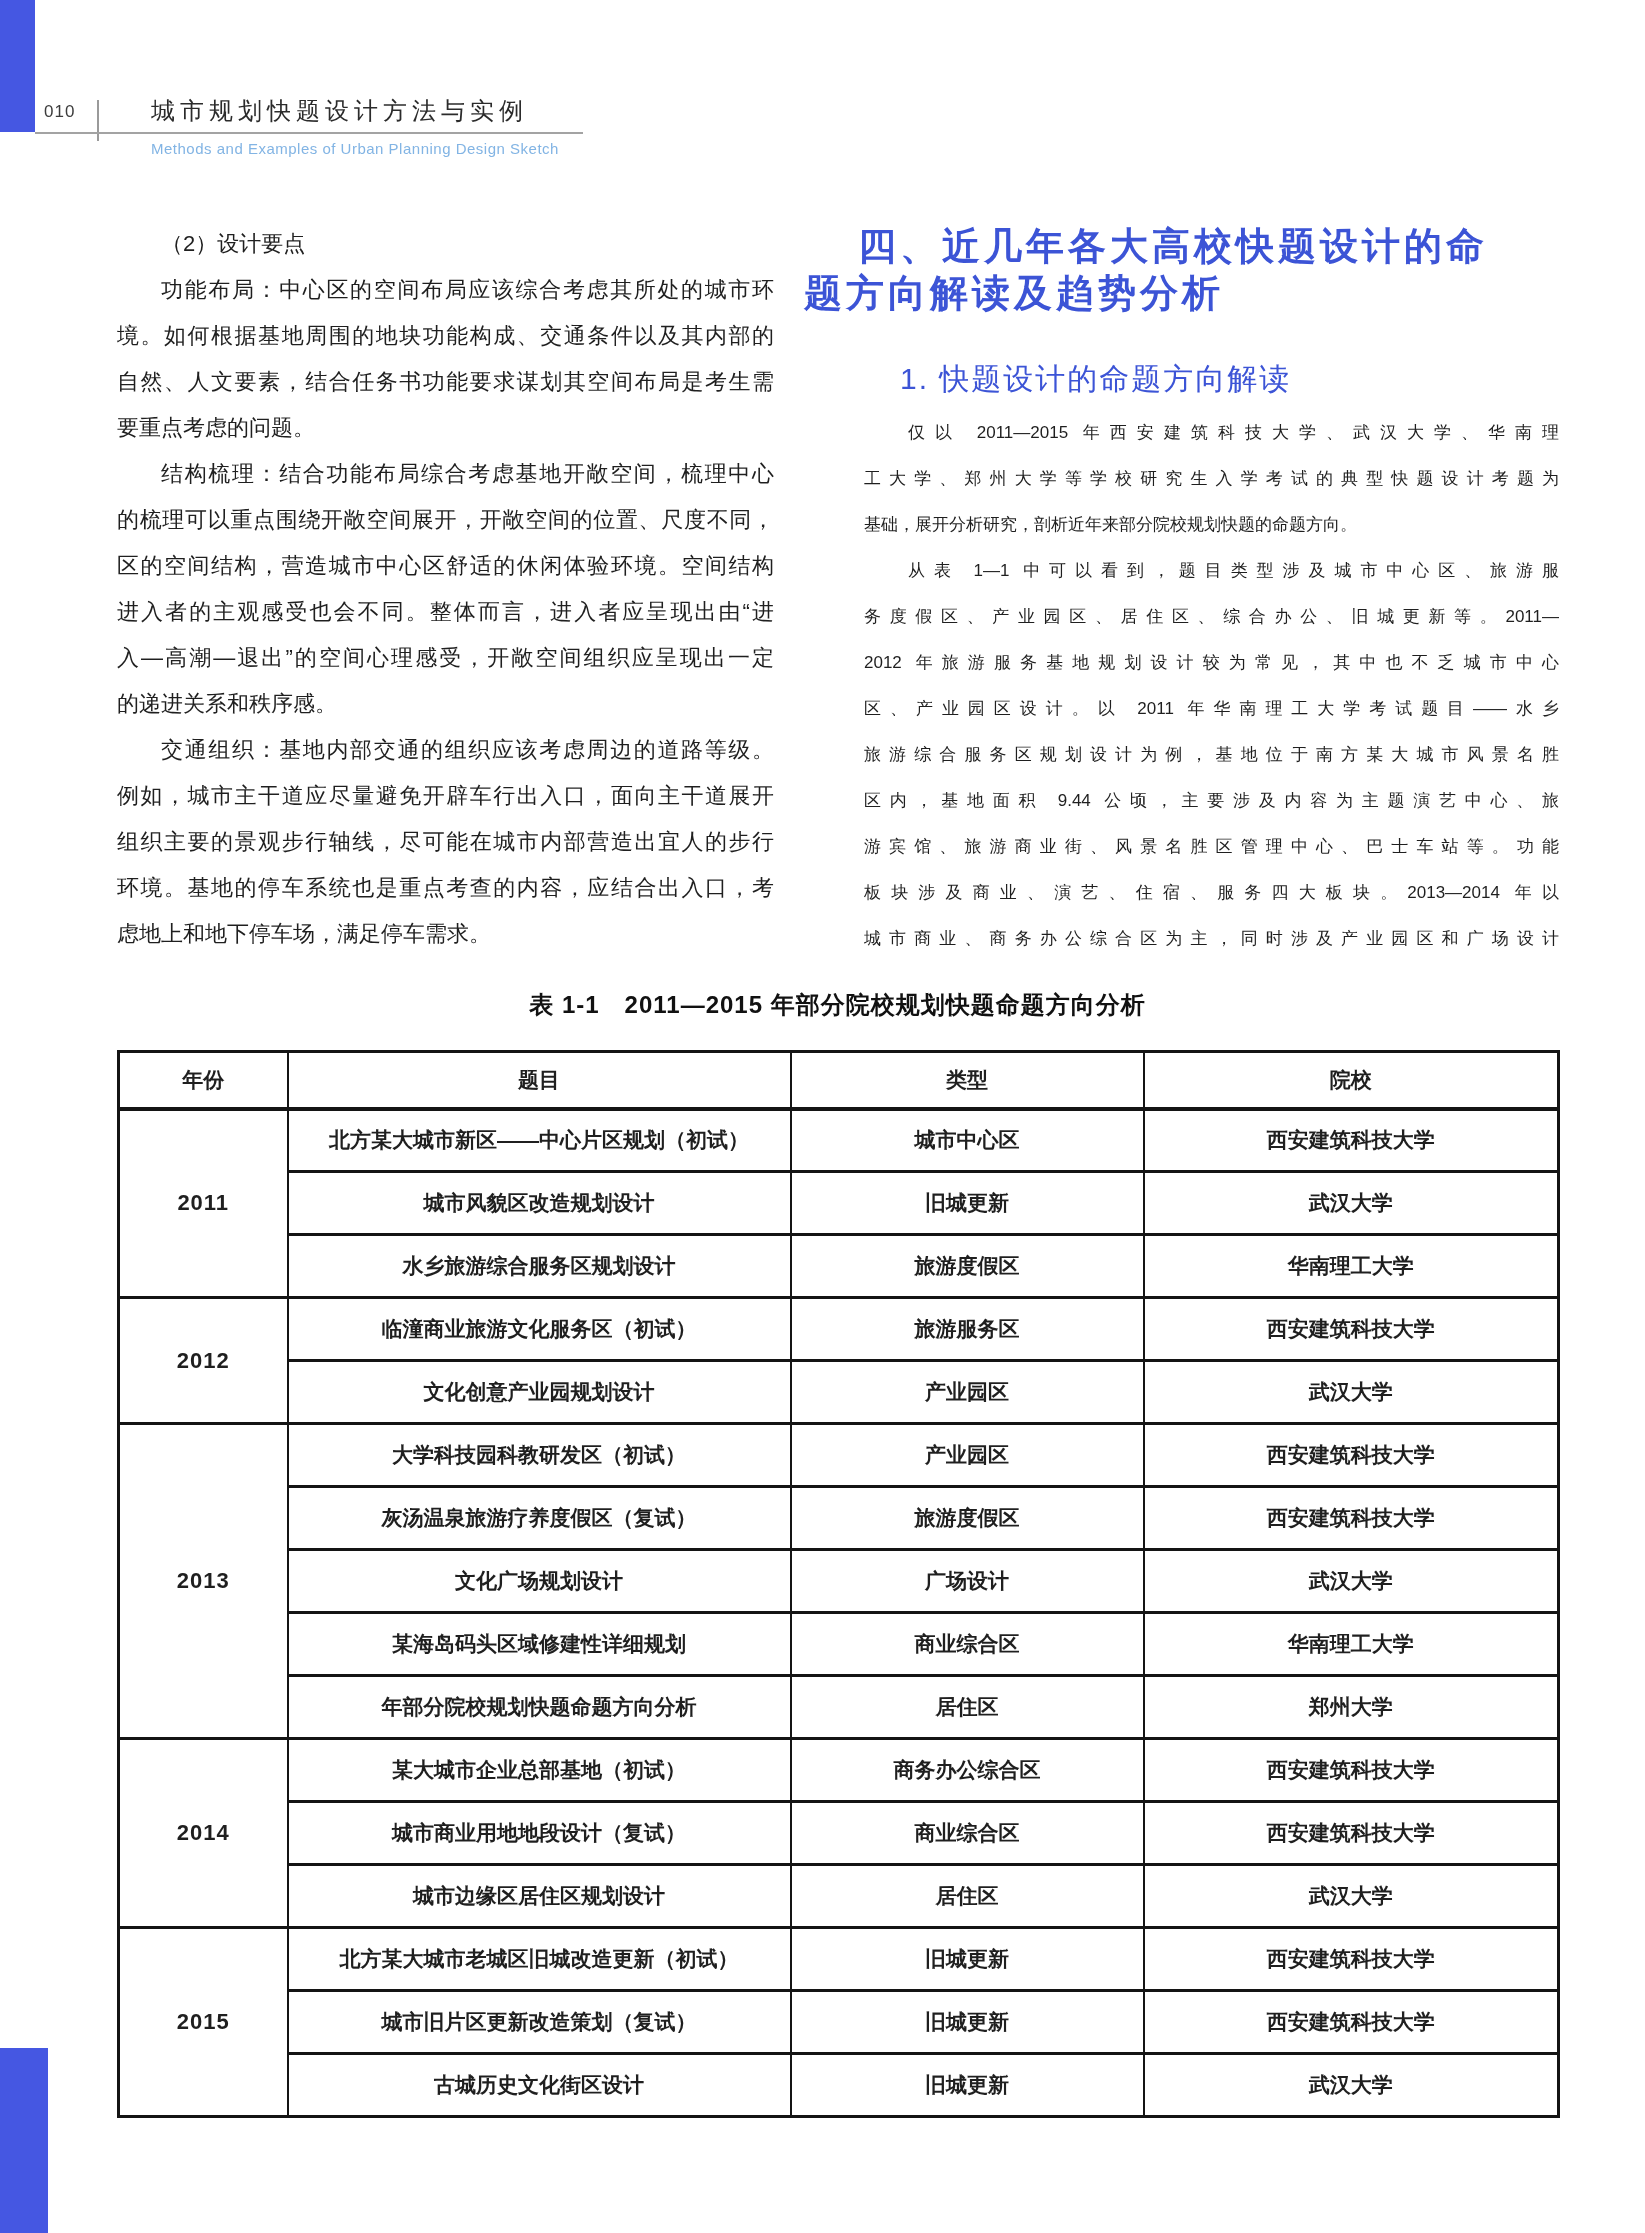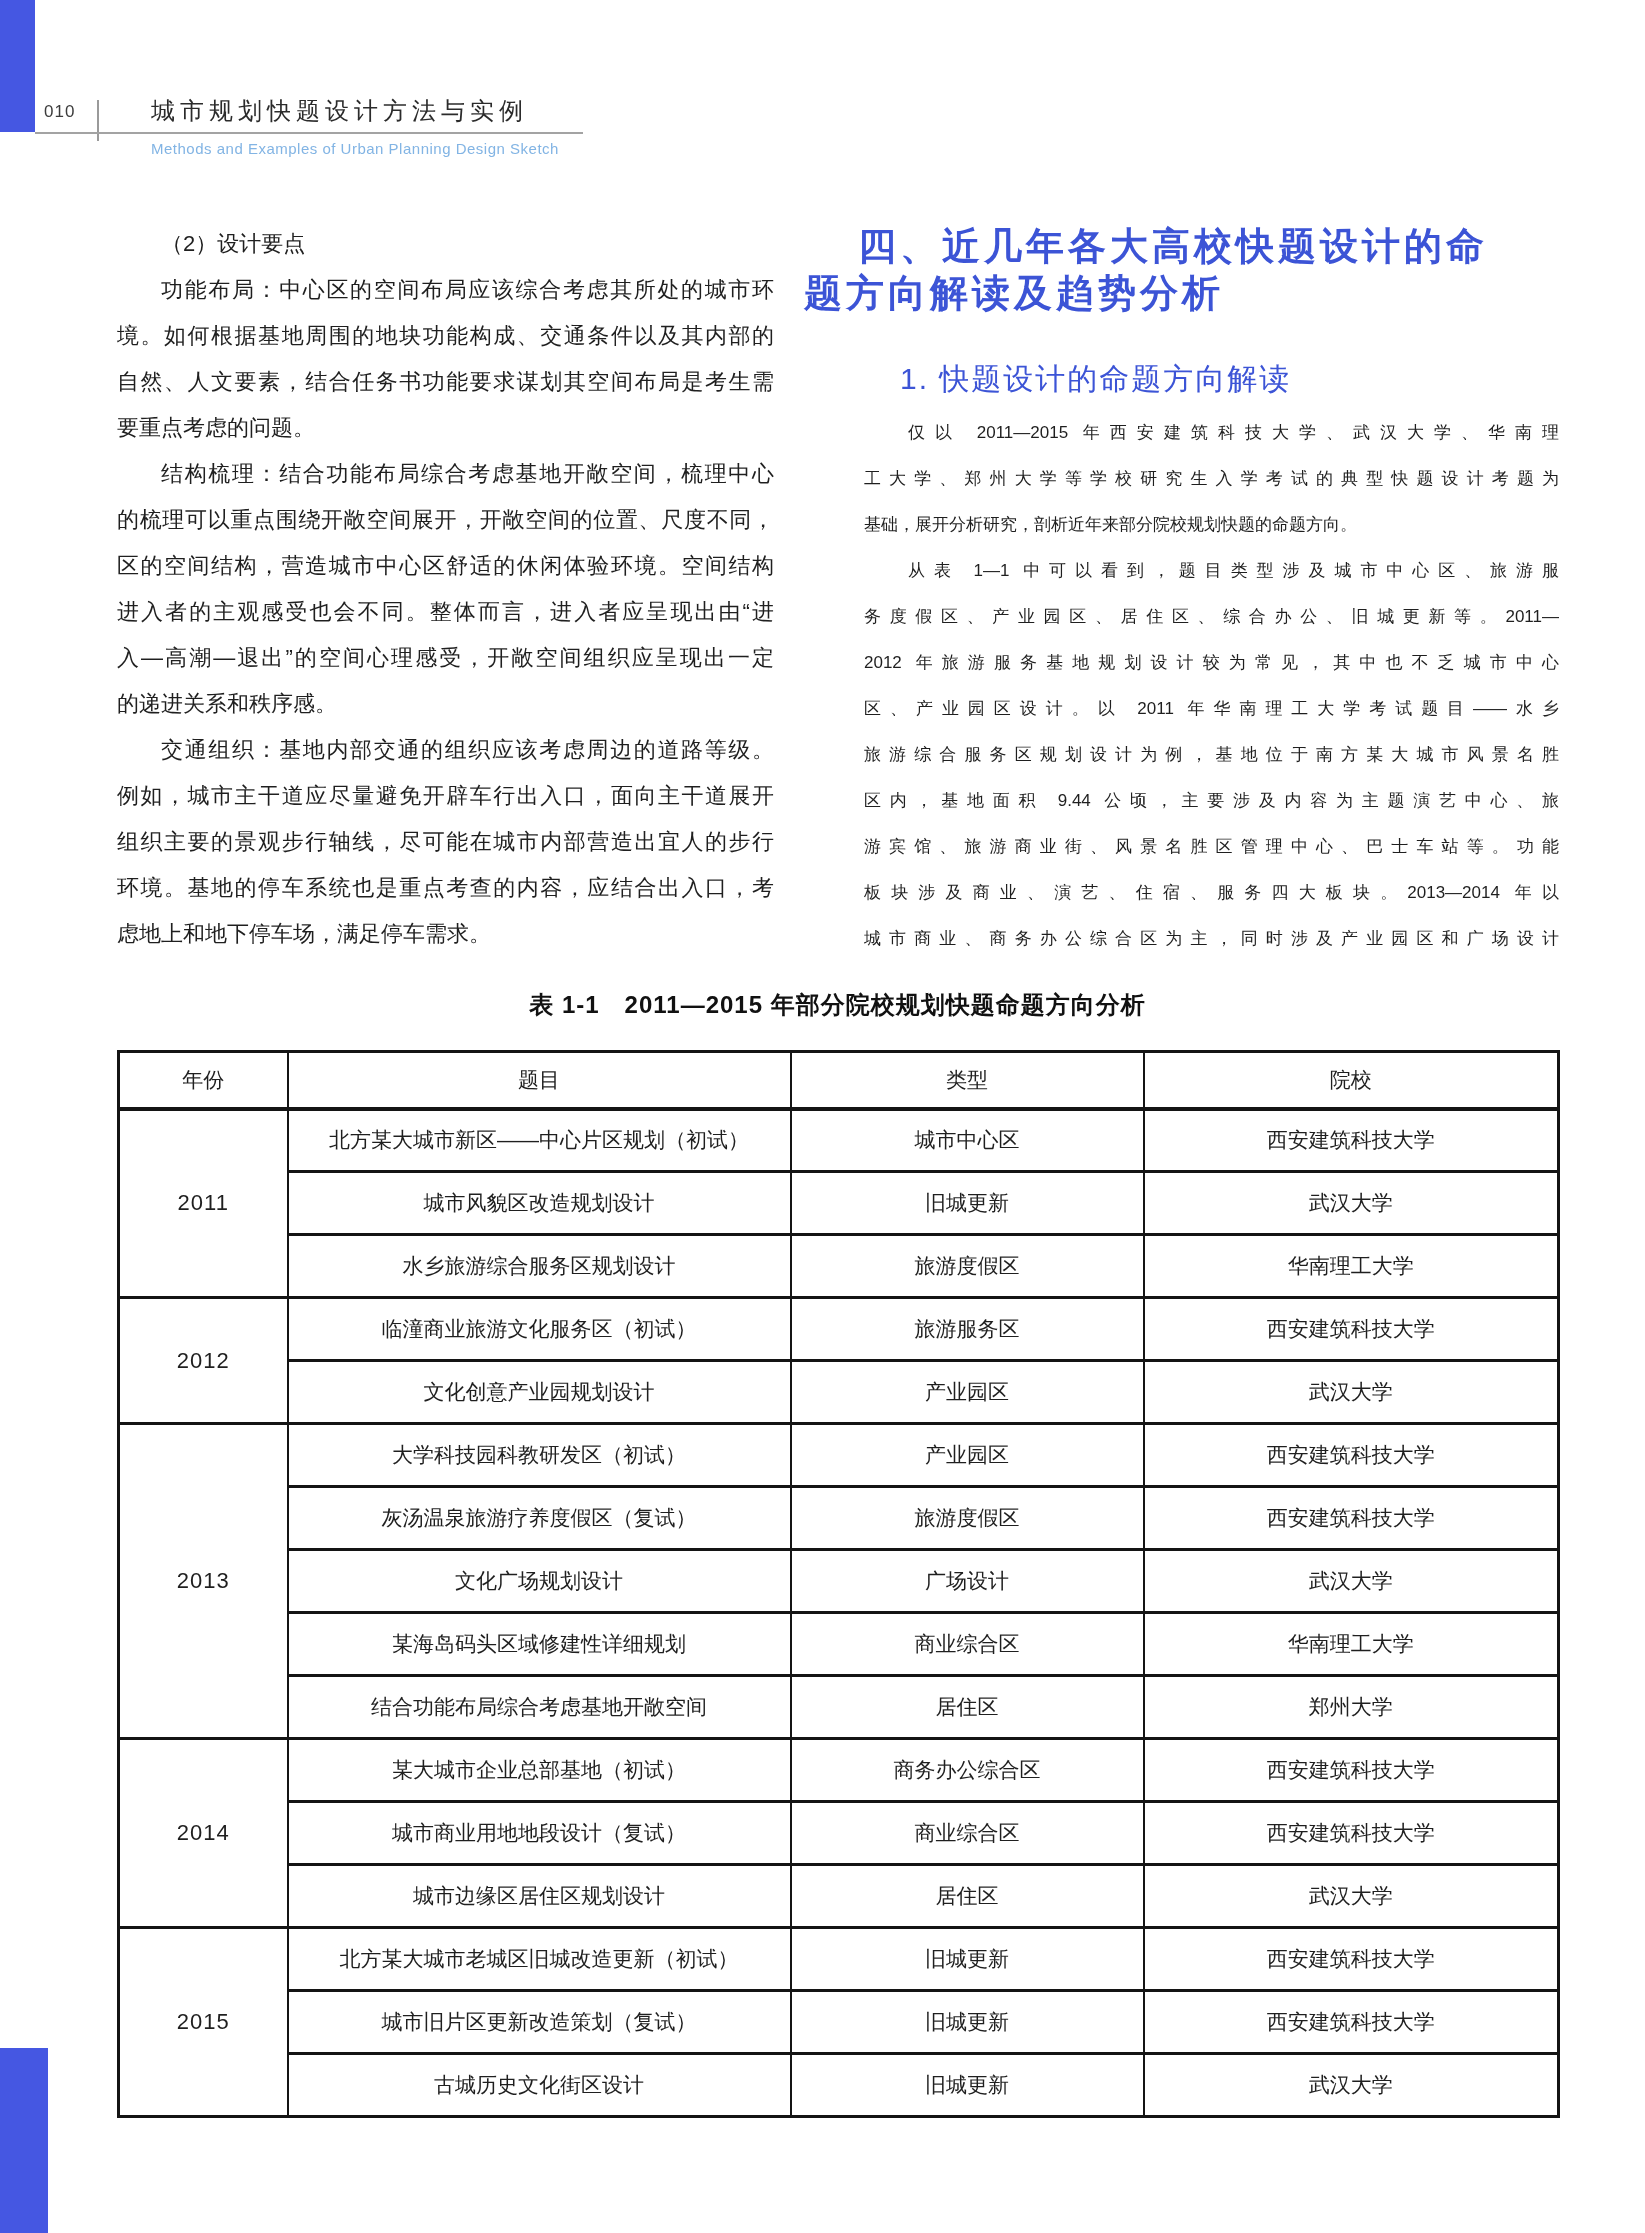--- a/index.html
+++ b/index.html
@@ -43,21 +43,21 @@
     position:absolute; left:117px; top:989px; width:1441px; text-align:center;
     font-size:24px; font-weight:bold; letter-spacing:1px; color:#111;
   }
   table.exam-table {
     position:absolute; left:117px; top:1050px; width:1441px;
     border-collapse:collapse; table-layout:fixed; border:3px solid #141414;
   }
   .exam-table th, .exam-table td {
     border:2px solid #141414; border-top-width:3px; border-bottom-width:3px;
     text-align:center; vertical-align:middle; padding:0 6px;
-    font-size:21px; font-weight:normal; color:#1f1f1f;
+    font-size:21px; font-weight:bold; color:#1f1f1f;
   }
   .exam-table thead tr { height:57px; }
   .exam-table thead th { border-bottom-width:4px; }
   .exam-table tbody tr { height:63px; }
   .exam-table td.year-cell { font-size:22px; letter-spacing:1px; }
 </style>
 </head>
 <body>
 
 <div class="page">
@@ -171,21 +171,21 @@
           <td>文化广场规划设计</td>
           <td>广场设计</td>
           <td>武汉大学</td>
         </tr>
         <tr>
           <td>某海岛码头区域修建性详细规划</td>
           <td>商业综合区</td>
           <td>华南理工大学</td>
         </tr>
         <tr>
-          <td>结合功能布局综合考虑基地开敞空间</td>
+          <td>年部分院校规划快题命题方向分析</td>
           <td>居住区</td>
           <td>郑州大学</td>
         </tr>
         <tr>
           <td rowspan="3" class="year-cell">2014</td>
           <td>某大城市企业总部基地（初试）</td>
           <td>商务办公综合区</td>
           <td>西安建筑科技大学</td>
         </tr>
         <tr>

